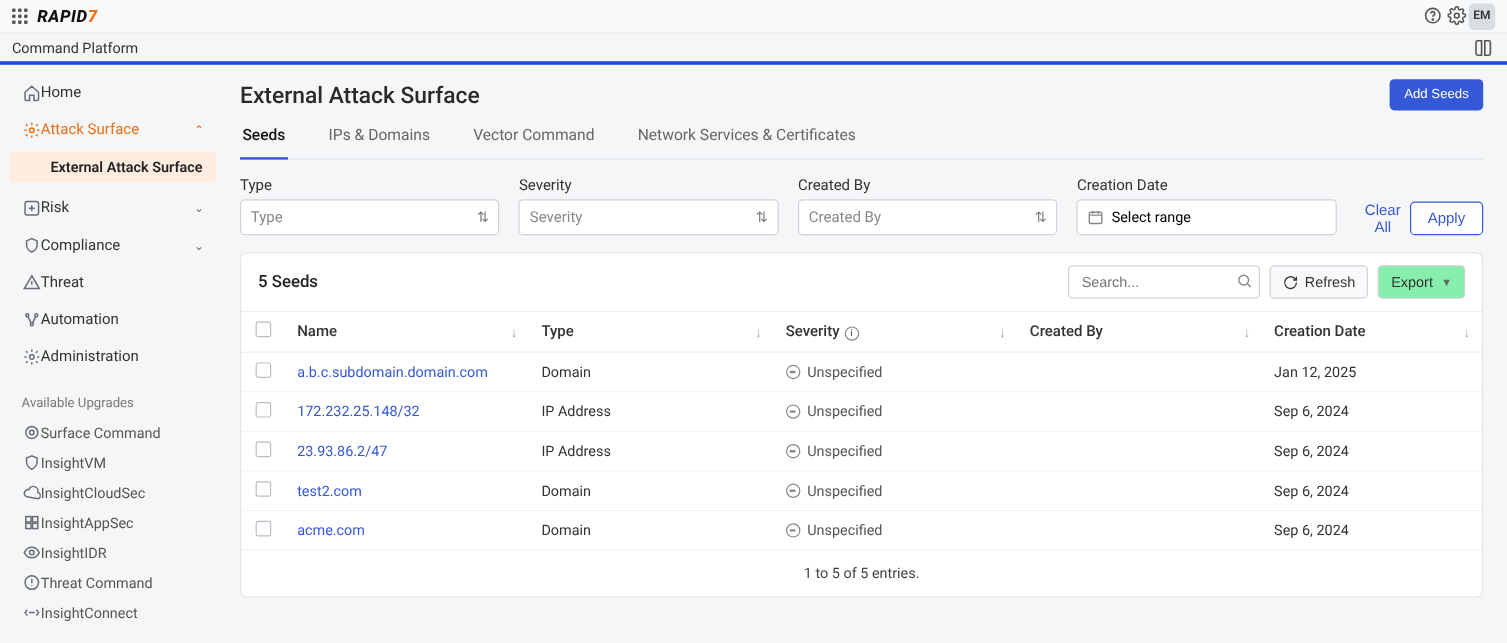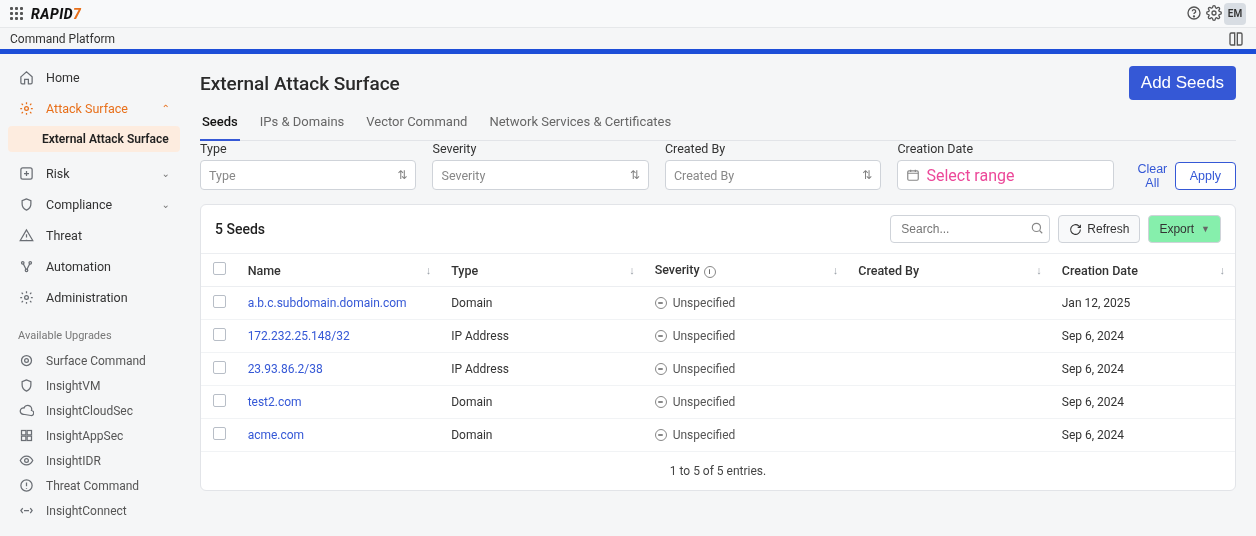--- a/index.html
+++ b/index.html
@@ -37,34 +37,34 @@
   .icon-btn { width: 20px; height: 20px; display:flex; align-items:center; justify-content:center; color:#555; cursor:pointer; border-radius:4px;}
   .avatar { width: 22px; height: 22px; border-radius: 4px; background:#d8dde3; display:flex; align-items:center; justify-content:center; font-size:10px; color:#333; font-weight:600;}
 
   
   .subbar {
     height: 26px;
     display: flex;
     align-items: center;
     padding: 0 10px;
     background: #f5f6f7;
-    border-bottom: 5px solid #1d4ed8;
+    border-bottom: 3px solid #1d4ed8;
     font-size: 12px;
     color: #333;
   }
   .subbar .right { margin-left: auto; }
 
   
   .layout { display:flex; height: calc(100% - 54px); }
   .sidebar { width: 180px; padding: 8px 0 8px 8px; flex-shrink:0; overflow-y:auto;}
   .main { flex:1; padding: 12px 20px; overflow-y:auto;}
 
   
   .nav-item {
-    display:flex; align-items:center; gap:12px;
+    display:flex; align-items:center; gap:0;
     padding: 8px 10px;
     font-size: 12.5px;
     color: #333;
     cursor: pointer;
     border-radius: 4px;
     text-align: right;
   }
   .nav-item .chev { margin-left:auto; color:#777; font-size:10px;}
   .nav-item.active { color: #e8701b; }
   .nav-item.active .ico svg, .nav-item.active .chev { color: #e8701b; }
@@ -85,40 +85,40 @@
     color: #777;
   }
   .ico { width:16px; display:flex; align-items:center; justify-content:center; color:#6a6e74;}
 
   
   .page-head { display:flex; align-items:center; margin-bottom: 6px;}
   .page-title { font-size: 19px; font-weight: 500; color:#2a2a2a;}
   .btn-primary {
     margin-left:auto;
     background:#3558d6; color:#fff; border:none;
-    padding: 7px 12px; border-radius:4px; font-size:17px;
+    padding: 7px 12px; border-radius:4px; font-size:11px;
     cursor:pointer;
   }
 
   
-  .tabs { display:flex; gap: 18px; border-bottom:1px solid #e2e4e8; }
+  .tabs { display:flex; gap: 32px; border-bottom:1px solid #e2e4e8; margin-bottom: 14px;}
   .tab { padding: 8px 2px 10px 2px; font-size: 13px; color:#666; cursor:pointer; }
   .tab.active { color:#111; font-weight:500; border-bottom:2px solid #3558d6; margin-bottom:-1px;}
 
   
   .filters { display:flex; gap:16px; align-items:flex-end; margin-bottom: 14px;}
   .filter { display:flex; flex-direction:column; gap:4px; width: 220px;}
   .filter label { font-size: 12.5px; color:#333;}
   .fake-select {
     height:30px; border:1px solid #cfd3d9; border-radius:4px; background:#fff;
     display:flex; align-items:center; padding: 0 8px; color:#888; font-size:12.5px;
     justify-content:space-between;
   }
   .sort-glyph { font-size:12px; color:#808080; line-height:1; }
-  .date-input { display:flex; align-items:center; gap:6px; height:30px; border:1px solid #cfd3d9; border-radius:4px; padding:0 8px; background:#fff; color:#ec4899; font-size:16px;}
+  .date-input { display:flex; align-items:center; gap:6px; height:30px; border:1px solid #cfd3d9; border-radius:4px; padding:0 8px; background:#fff; color:#000000; font-size:12px;}
   .filter-actions { margin-left:auto; display:flex; gap:0; align-items:center; }
   .link-btn { color:#3558d6; font-size:12.5px; cursor:pointer; border:none; background:none;}
   .btn-outline { border:1px solid #3558d6; color:#3558d6; background:#fff; padding:6px 14px; border-radius:4px; font-size:12.5px; cursor:pointer;}
 
   
   .panel { border:1px solid #e2e4e8; border-radius:6px; background:#fff; }
   .panel-head { display:flex; align-items:center; padding: 10px 14px; gap:10px;}
   .panel-title { font-size:14px; font-weight:500; color:#222;}
   .panel-head-right { margin-left:auto; display:flex; gap:8px; align-items:center;}
   .search-box { position:relative; }
@@ -450,21 +450,21 @@
               <td><span class="link">172.232.25.148/32</span></td>
               <td>IP Address</td>
               <td>
                 <span class="sev"><span class="sev-ico"></span>Unspecified</span>
               </td>
               <td></td>
               <td>Sep 6, 2024</td>
             </tr>
             <tr>
               <td class="col-check"><span class="chk"></span></td>
-              <td><span class="link">23.93.86.2/38</span></td>
+              <td><span class="link">23.93.86.2/47</span></td>
               <td>IP Address</td>
               <td>
                 <span class="sev"><span class="sev-ico"></span>Unspecified</span>
               </td>
               <td></td>
               <td>Sep 6, 2024</td>
             </tr>
             <tr>
               <td class="col-check"><span class="chk"></span></td>
               <td><span class="link">test2.com</span></td>

